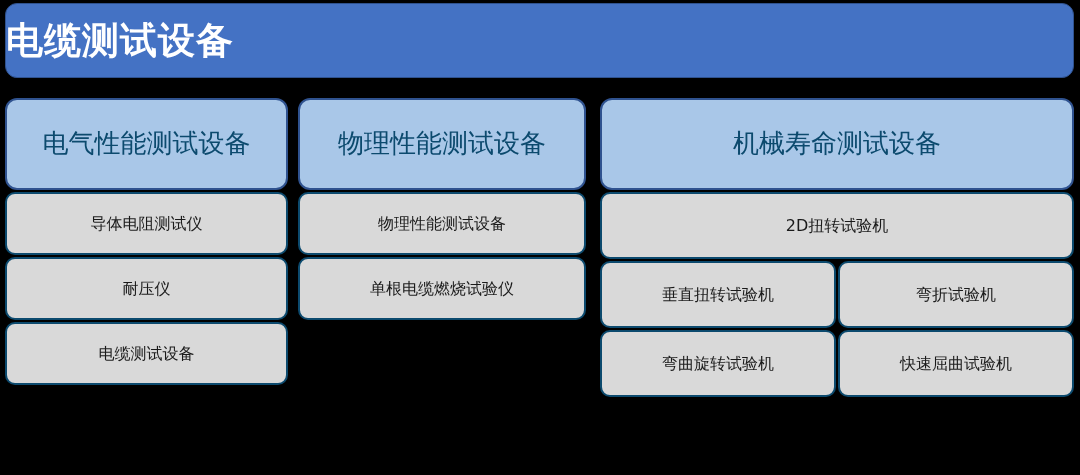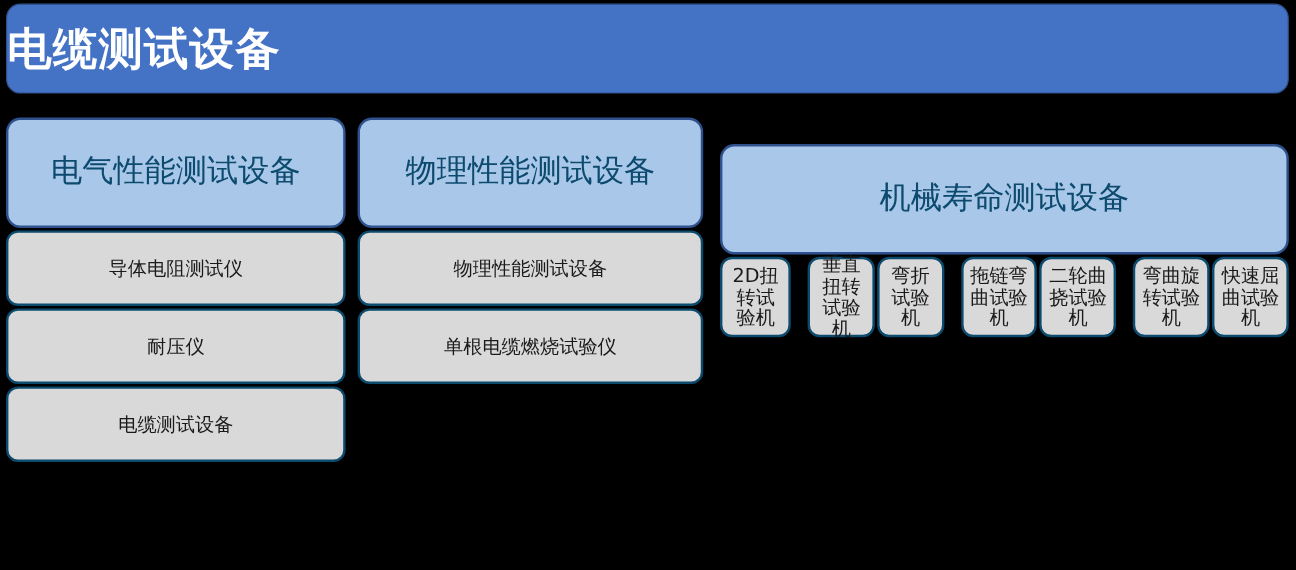--- a/index.html
+++ b/index.html
@@ -71,33 +71,33 @@
     border-radius: 12px;
     display: flex;
     align-items: center;
     justify-content: center;
     text-align: center;
     color: #0c4a6e;
     font-size: 26px;
     line-height: 1.15;
     padding: 0 6px;
   }
-  .col-3 .col-header { font-size: 26px; margin-top: 22px; }
+  .col-3 .col-header { font-size: 26px; }
 
   
   .items {
     margin-top: 2px;
     display: flex;
     flex-direction: column;
     gap: 2px;
   }
   .items.two-col {
     display: flex;
-    flex-direction: row;
-    gap: 14px;
+    flex-direction: column;
+    gap: 2px;
   }
   .item-row {
     display: flex;
     gap: 2px;
   }
   .item-row > .item { flex: 1 1 0; }
 
   .item {
     box-sizing: border-box;
     height: 63px;
@@ -147,24 +147,20 @@
       <div class="col-header">机械寿命测试设备</div>
       <div class="items two-col">
         <div class="item-row">
           <div class="item">2D扭转试验机</div>
         </div>
         <div class="item-row">
           <div class="item">垂直扭转试验机</div>
           <div class="item">弯折试验机</div>
         </div>
         <div class="item-row">
-          <div class="item">拖链弯曲试验机</div>
-          <div class="item">二轮曲挠试验机</div>
-        </div>
-        <div class="item-row">
           <div class="item">弯曲旋转试验机</div>
           <div class="item">快速屈曲试验机</div>
         </div>
       </div>
     </div>
 
   </div>
 </div>
 
 </body></html>

